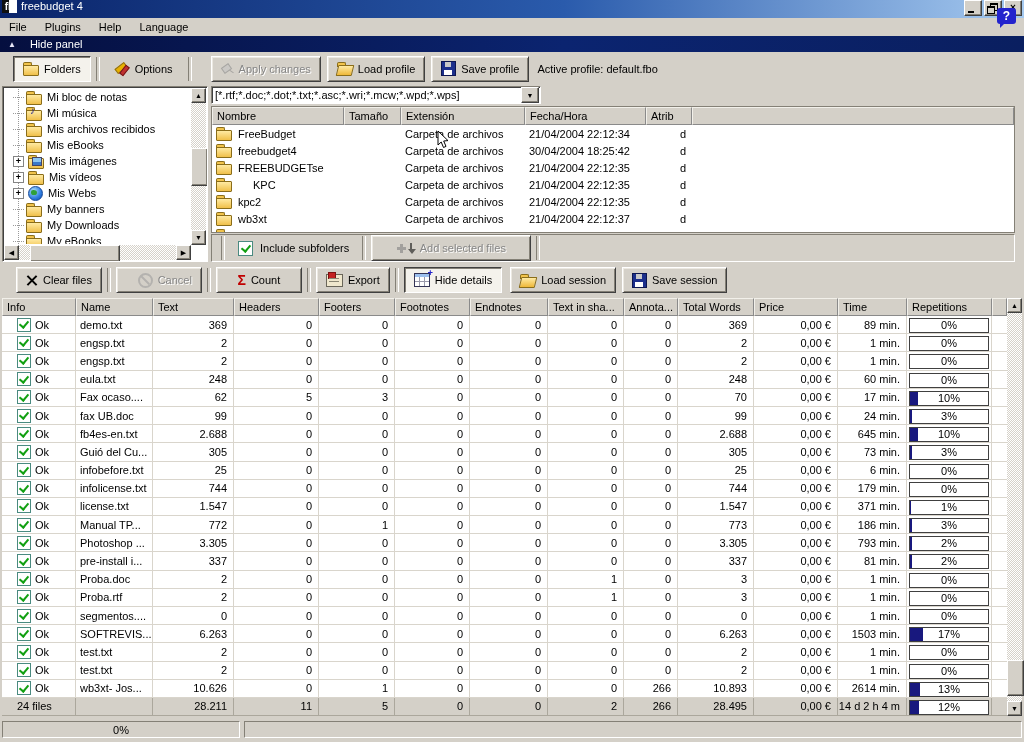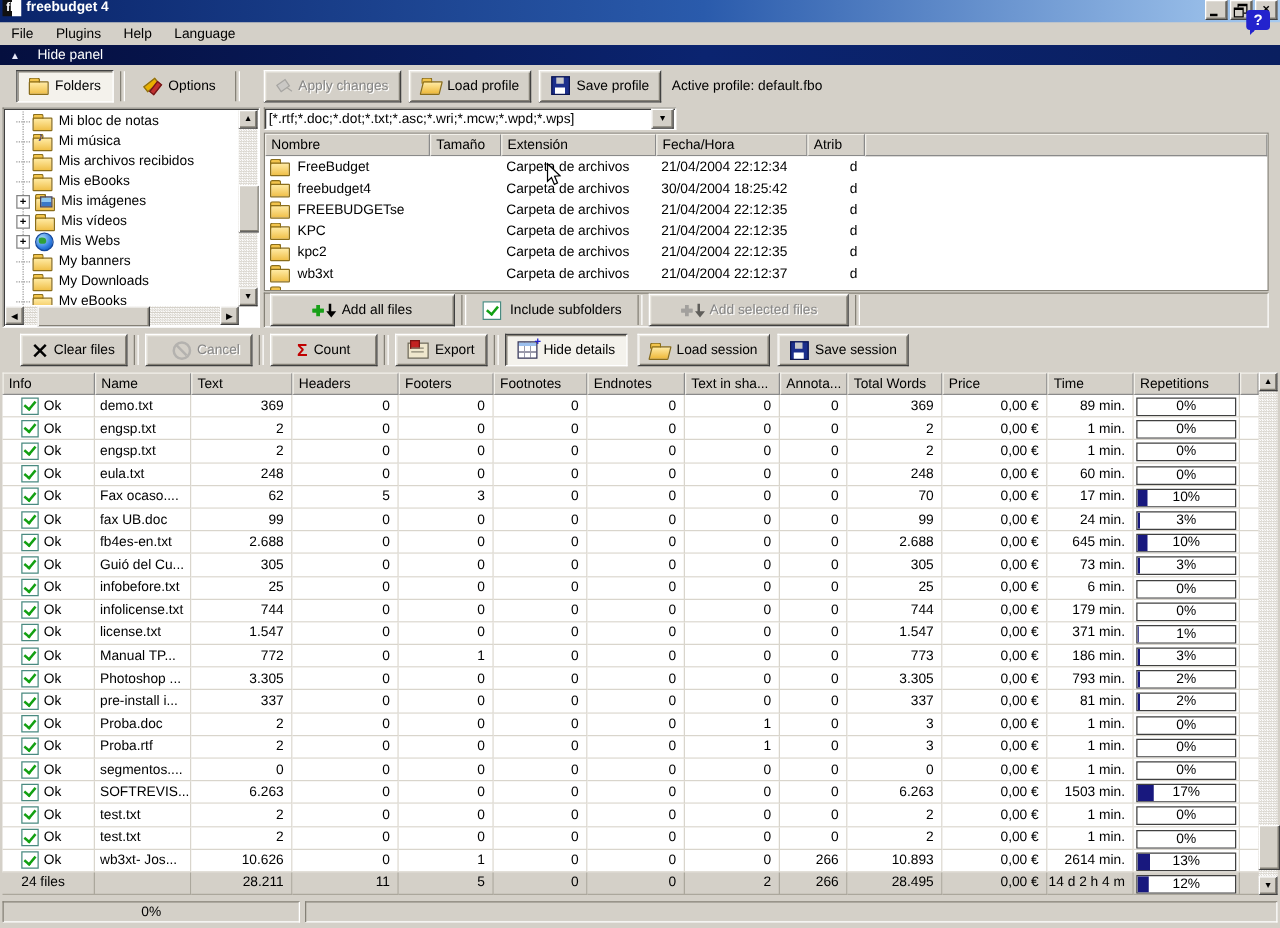--- a/index.html
+++ b/index.html
@@ -13,21 +13,21 @@
   .btn.pressed{border-color:#404040 #fff #fff #404040;box-shadow:inset 1px 1px 0 #848076;background:#f4f2ec}
   .btn.disabled{color:#868686;text-shadow:1px 1px 0 #fff}
   .btn.disabled .ico{filter:grayscale(1) opacity(.55)}
   .vsep{width:2px;height:24px;border-left:1px solid #848076;border-right:1px solid #fff;margin:0 5px;flex:none}
   
   .titlebar{left:0;top:0;width:1024px;height:18px;display:flex;align-items:flex-start;
             background:linear-gradient(90deg,#0a246a 0%,#2a5bac 55%,#a6caf0 100%)}
   .appicon{width:15px;height:13px;margin:0 4px 0 2px;display:flex;align-items:center;justify-content:center;
            background:linear-gradient(90deg,#111 50%,#fff 50%);color:#fff;
            font-weight:bold;font-size:10px;line-height:13px;letter-spacing:0;flex:none}
-  .wtitle{color:#fff;font-weight:bold;flex:1}
+  .wtitle{color:#fff;font-weight:normal;flex:1}
   .winbtns{display:flex;gap:2px;margin-right:2px}
   .wbtn{width:16px;height:14px;position:relative;display:flex;align-items:center;justify-content:center;
         background:#d4d0c8;border:1px solid;border-color:#fff #404040 #404040 #fff;
         box-shadow:inset -1px -1px 0 #848076;font-size:10px;font-weight:bold;line-height:10px}
   .g-min::after{content:"";position:absolute;left:3px;bottom:2px;width:6px;height:2px;background:#000}
   .g-restore::before{content:"";position:absolute;left:5px;top:2px;width:6px;height:5px;border:1px solid #000;border-top-width:2px}
   .g-restore::after{content:"";position:absolute;left:2px;top:5px;width:6px;height:5px;border:1px solid #000;border-top-width:2px;background:#d4d0c8}
   
   .menubar{left:0;top:18px;width:1024px;height:18px;display:flex;align-items:center;background:#d4d0c8}
   .menu-item{padding:2px 9px}
@@ -348,21 +348,21 @@
         </div>
         <div class="cell num"></div>
         <div class="cell">Carpeta de archivos</div>
         <div class="cell">21/04/2004 22:12:35</div>
         <div class="cell num">d</div>
       </div>
 
       <div class="frow">
         <div class="cell name">
           <span class="ico fico"></span>
-          <span class="label" style="margin-left:3px">KPC</span>
+          <span class="label" style="margin-left:18px">KPC</span>
         </div>
         <div class="cell num"></div>
         <div class="cell">Carpeta de archivos</div>
         <div class="cell">21/04/2004 22:12:35</div>
         <div class="cell num">d</div>
       </div>
 
       <div class="frow">
         <div class="cell name">
           <span class="ico fico"></span>
@@ -390,26 +390,20 @@
         <span class="ico fico"></span>
       </div>
     <div class="cell"></div>
       <div class="cell"></div>
       <div class="cell"></div>
       <div class="cell"></div>
   </div>
 </div>
 
 <div class="abs addbar">
-  <span class="btn" style="width:128px;justify-content:center">
-    <i class="ico i-add">
-        <i class="ovl"></i>
-      </i>
-    <span class="label">Add all files</span>
-  </span>
   <span class="vsep"></span>
   <span class="chkgroup">
     <span class="chkbox" style="width:13px;height:13px">
         <span class="cmark"></span>
       </span>
     <span class="label">Include subfolders</span>
   </span>
   <span class="vsep"></span>
   <span class="btn disabled" style="width:140px;justify-content:center">
     <i class="ico i-add">

